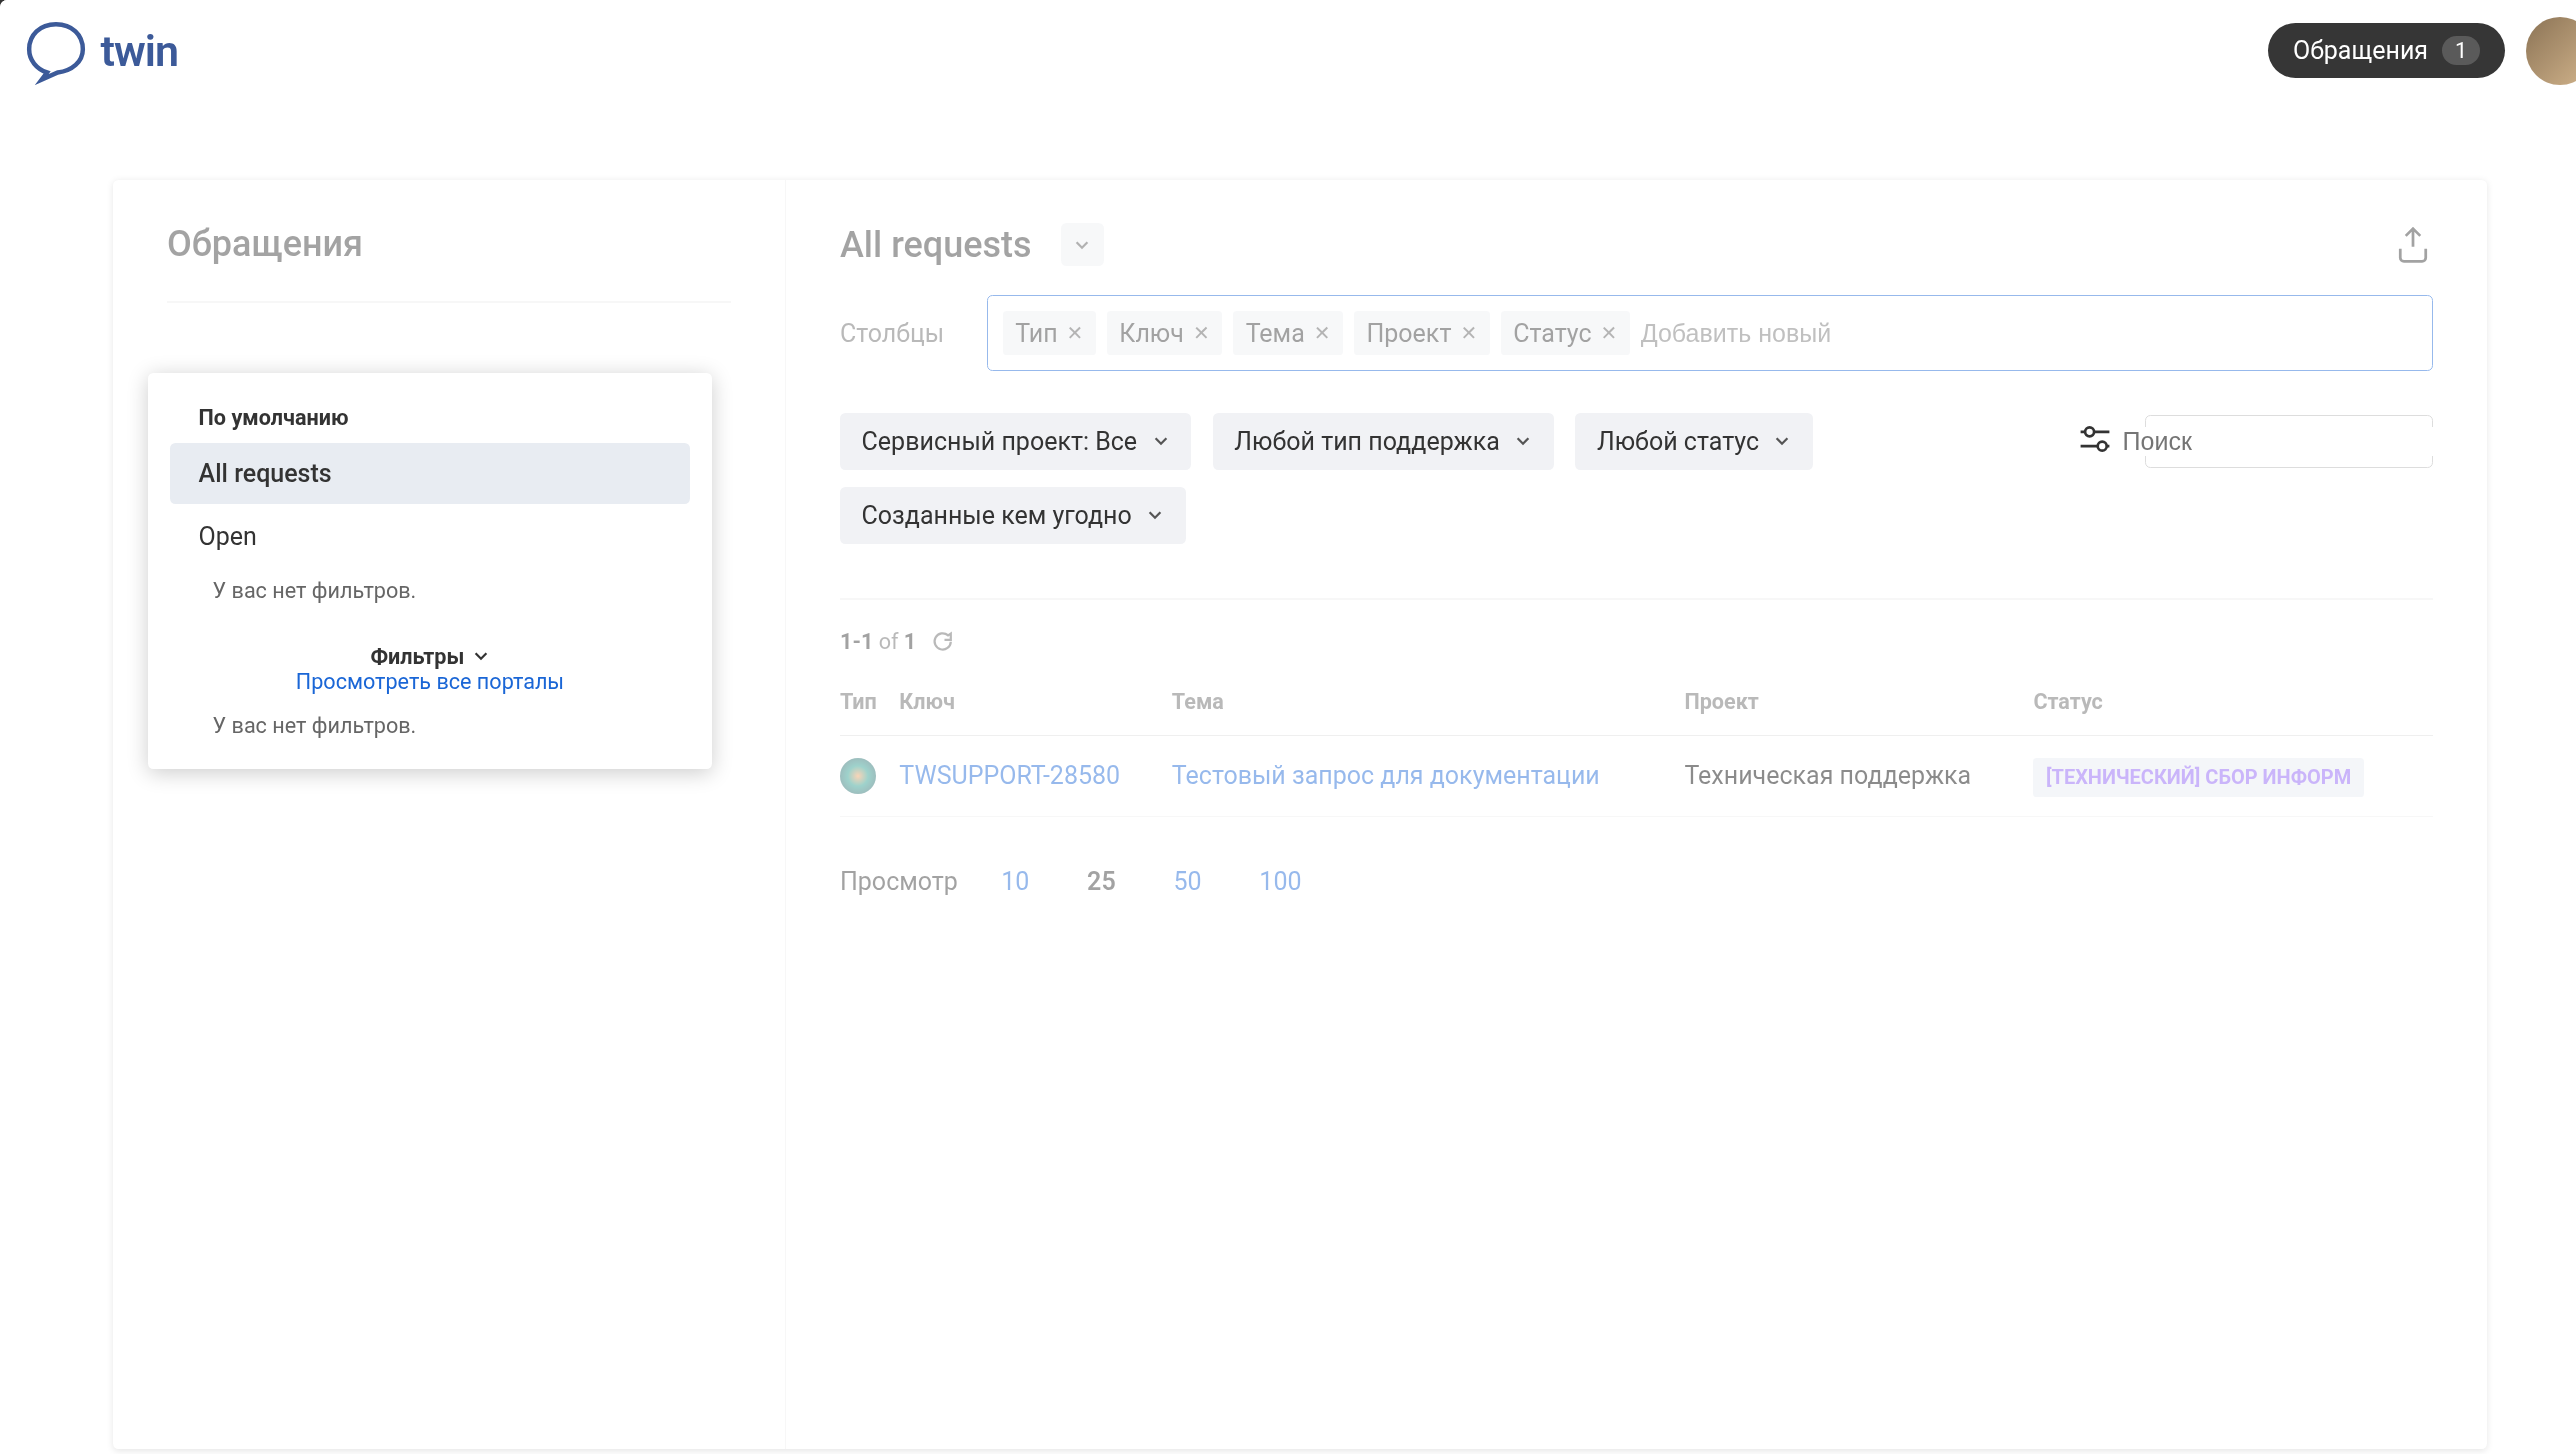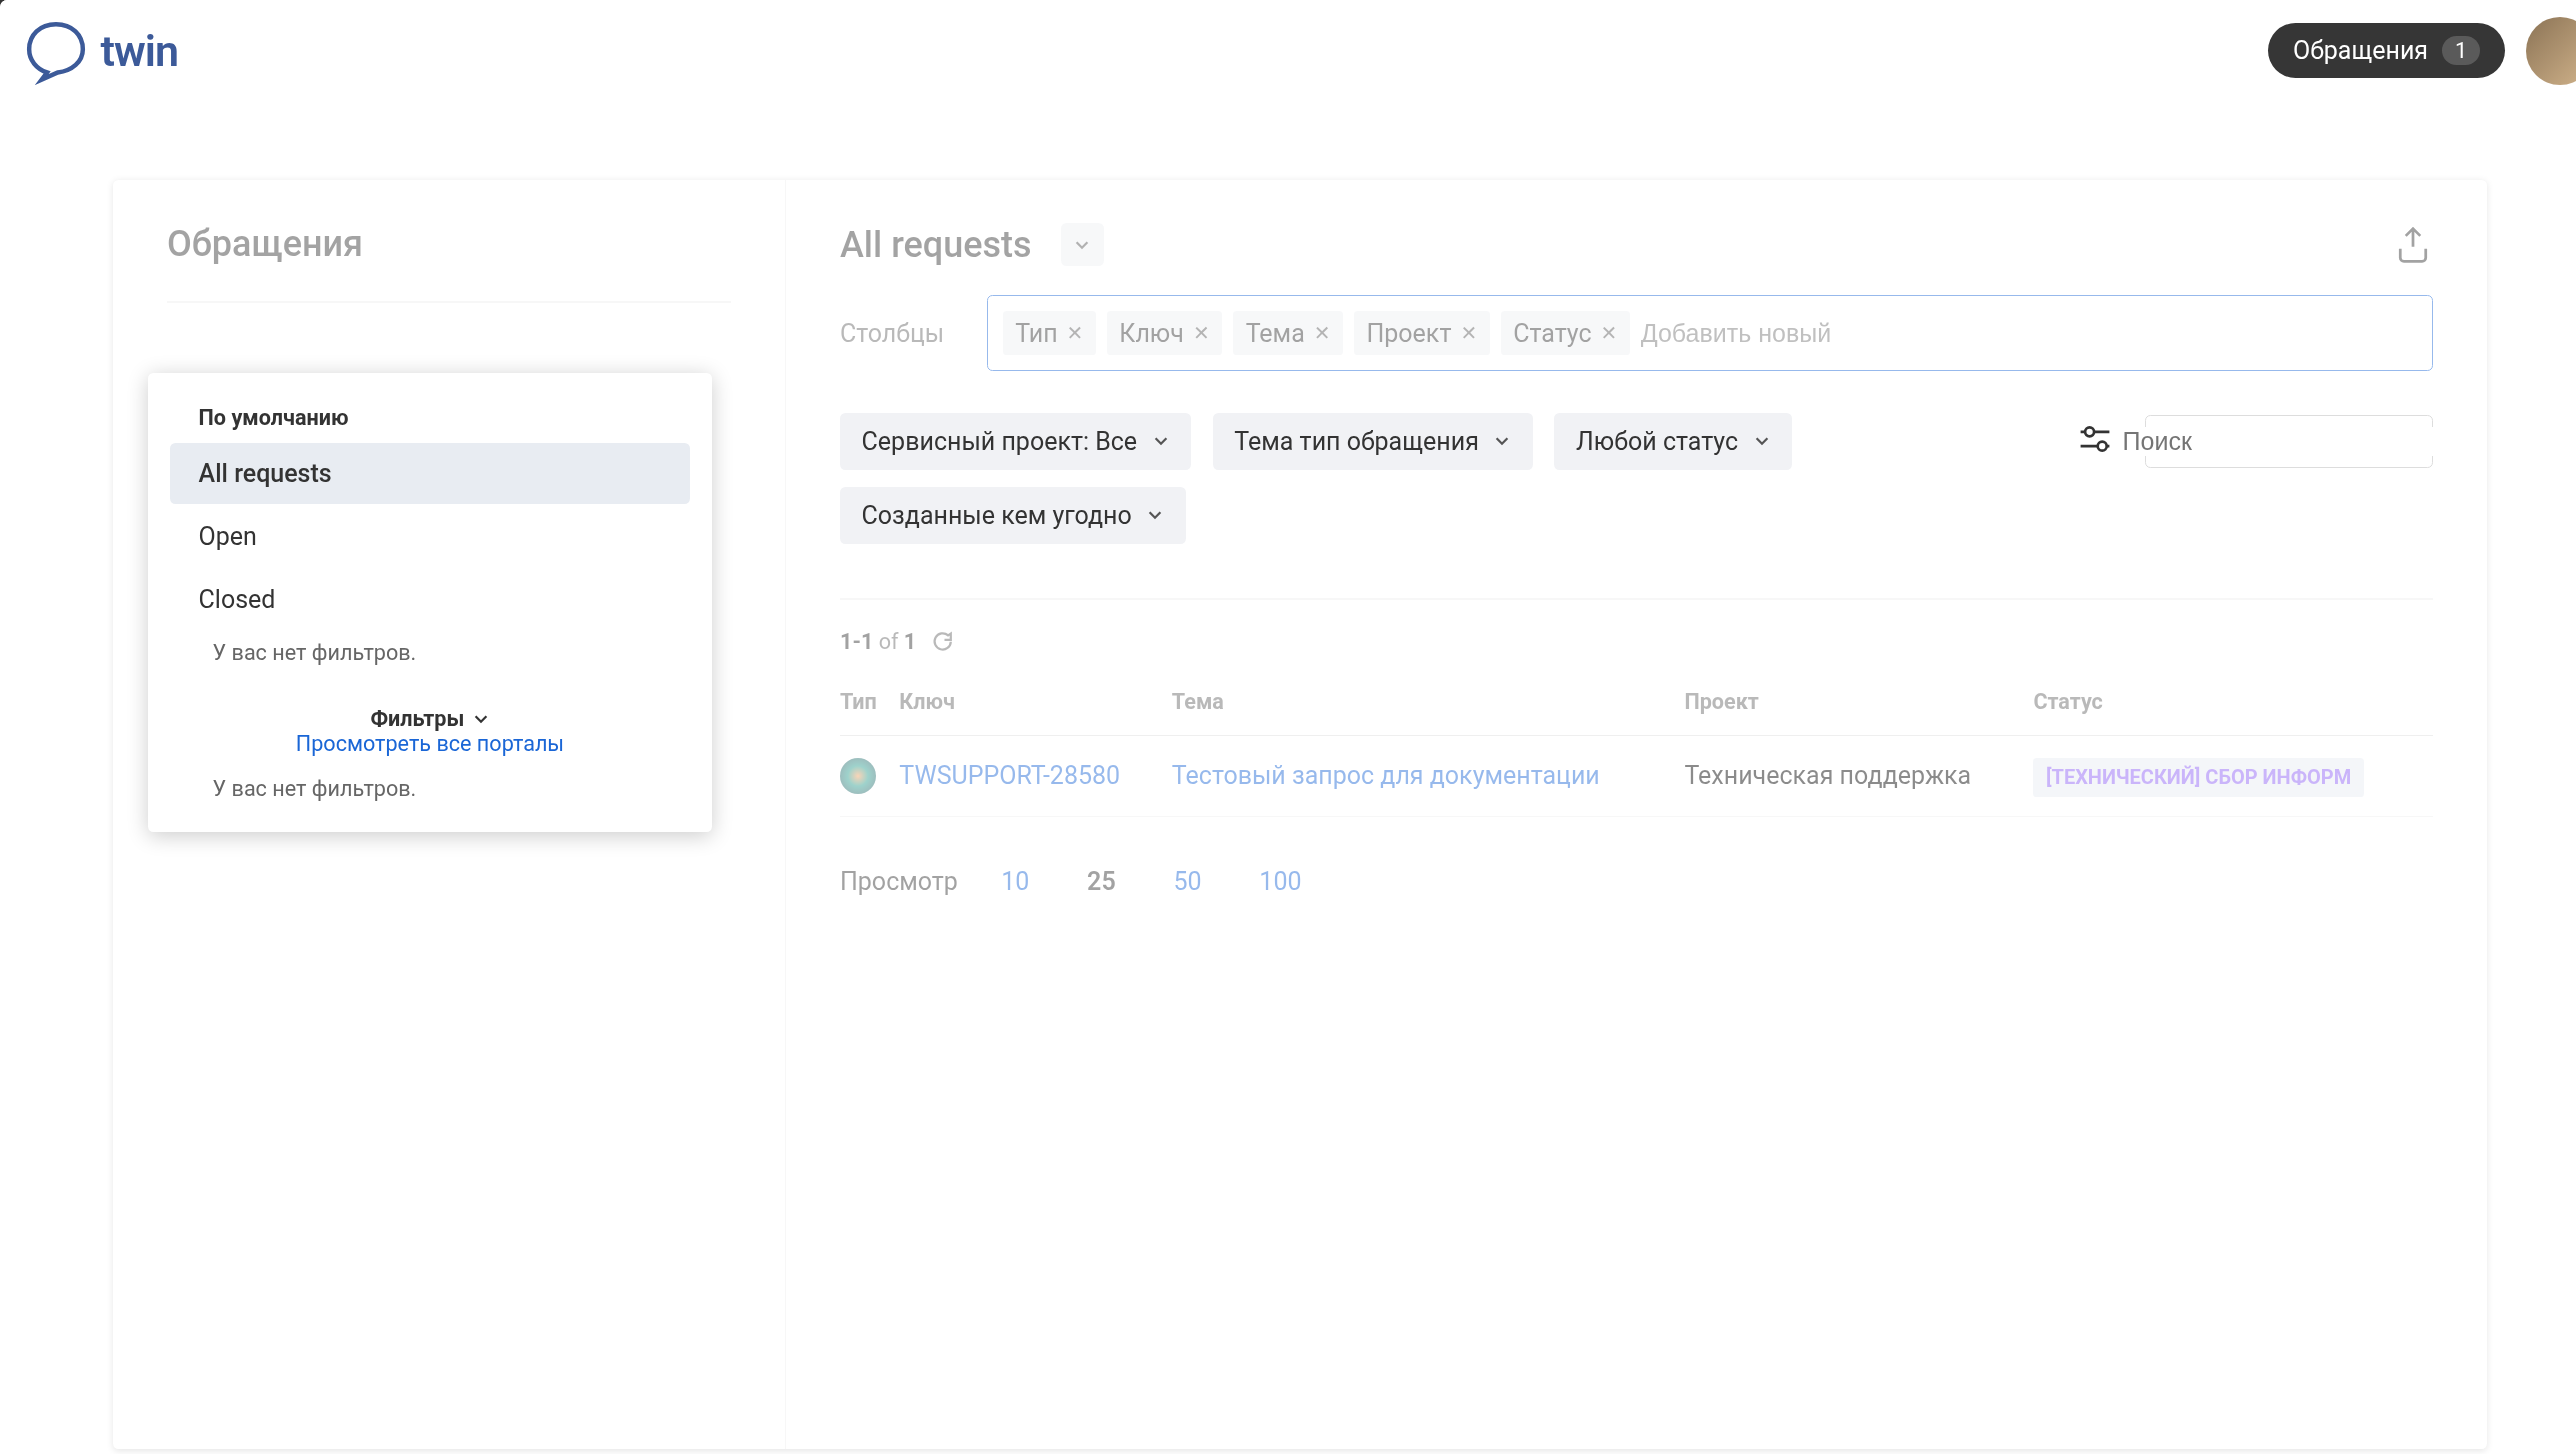--- a/index.html
+++ b/index.html
@@ -131,21 +131,21 @@
       <div class="highlight-box">
         <div class="highlight-inner">
           <div class="filters-row">
             <div class="filter-btn">
               <span>Сервисный проект: Все</span>
               <svg width="18" height="18" viewBox="0 0 20 20">
                   <path d="M4 7l6 6 6-6" stroke="#555" stroke-width="2.5" fill="none"></path>
                 </svg>
             </div>
             <div class="filter-btn">
-              <span>Тема тип обращения</span>
+              <span>Любой тип поддержка</span>
               <svg width="18" height="18" viewBox="0 0 20 20">
                   <path d="M4 7l6 6 6-6" stroke="#555" stroke-width="2.5" fill="none"></path>
                 </svg>
             </div>
             <div class="filter-btn">
               <span>Любой статус</span>
               <svg width="18" height="18" viewBox="0 0 20 20">
                   <path d="M4 7l6 6 6-6" stroke="#555" stroke-width="2.5" fill="none"></path>
                 </svg>
             </div>
@@ -216,21 +216,20 @@
         </div>
       </div>
     </div>
   </div>
 
   <div class="sidebar-popup">
     <div class="popup-section">
       <div class="popup-header">По умолчанию</div>
       <div class="popup-item active">All requests</div>
       <div class="popup-item">Open</div>
-      <div class="popup-item">Closed</div>
 
       <div class="popup-empty">У вас нет фильтров.</div>
 
       <div class="popup-row">
         <div class="popup-row-head">
           <span>Фильтры</span>
           <svg class="chevron-sm" viewBox="0 0 20 20">
               <path d="M4 7l6 6 6-6" stroke="#333" stroke-width="2.5" fill="none"></path>
             </svg>
         </div>

